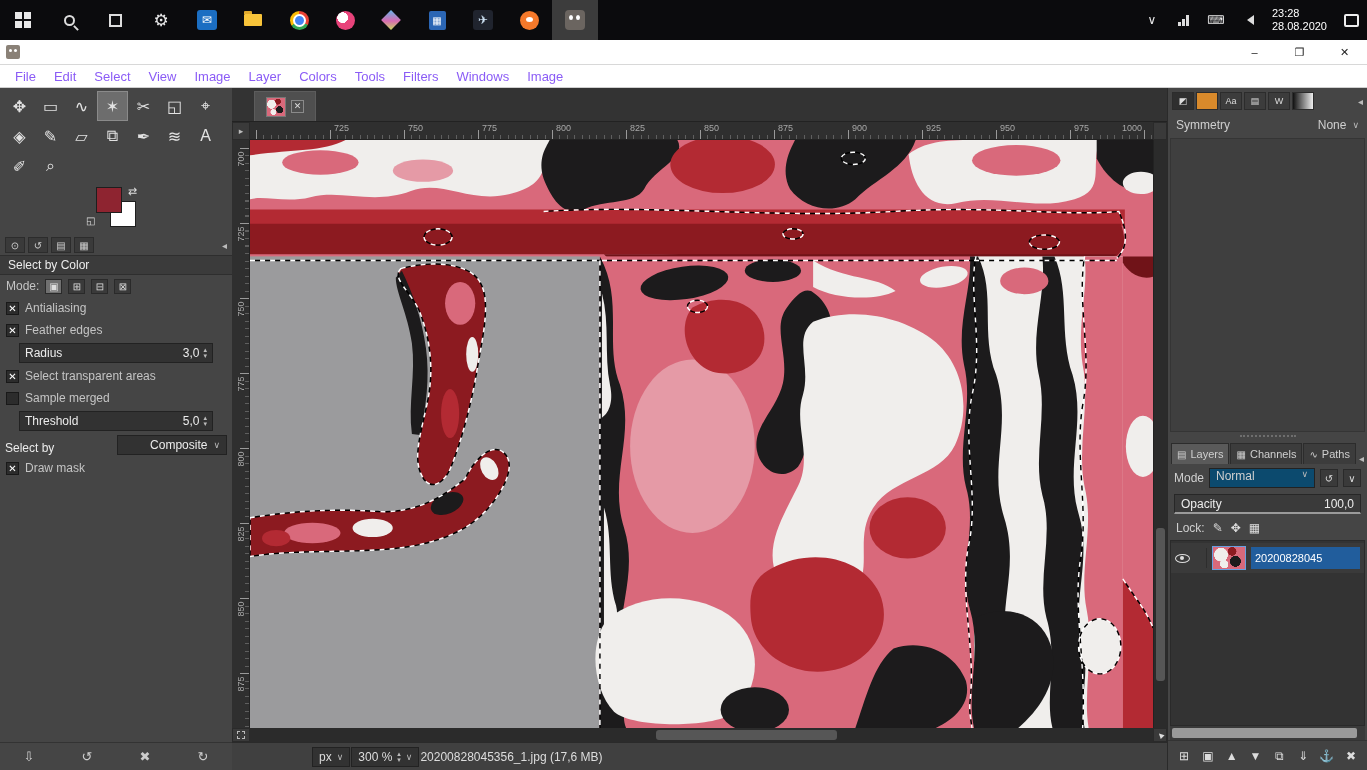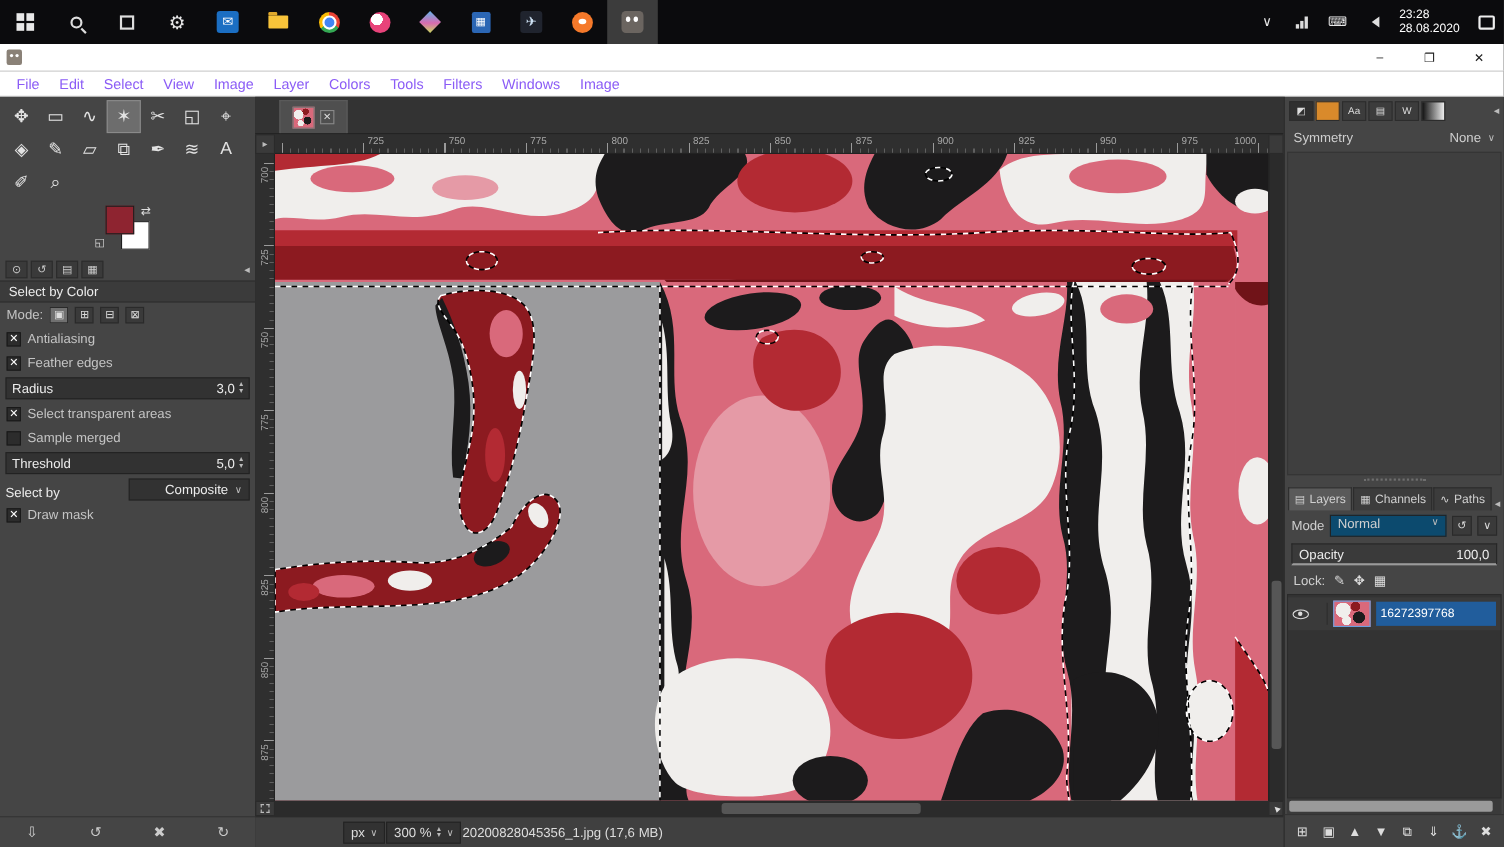--- a/index.html
+++ b/index.html
@@ -63,21 +63,21 @@
   .dock-strip { height:20px; display:flex; align-items:center; gap:3px; padding:0 5px; }
   .dock-mini { width:20px; height:16px; background:#3a3a3a; border:1px solid #2c2c2c; display:flex; align-items:center; justify-content:center; font-size:10px; color:#ccc; }
   .dock-arrow { margin-left:auto; font-size:10px; color:#bbb; }
   .opts-title { height:20px; background:#3b3b3b; display:flex; align-items:center; padding:0 8px; color:#ececec; border-top:1px solid #2e2e2e; border-bottom:1px solid #2e2e2e; }
   .opt-row { min-height:22px; display:flex; align-items:center; padding:0 6px; gap:6px; }
   .opt-label { color:#c4c4c4; }
   .mode-btn { width:17px; height:15px; background:#3a3a3a; border:1px solid #2a2a2a; color:#ddd; font-size:10px; display:flex; align-items:center; justify-content:center; }
   .mode-btn.active { background:#707070; }
   .checkbox { width:13px; height:13px; background:#2c2c2c; border:1px solid #191919; color:#fff; font-size:10px; line-height:11px; text-align:center; flex:0 0 auto; }
   .checkbox.checked::after { content:"✕"; }
-  .spin-row { margin:2px 5px; height:20px; background:#323232; border:1px solid #222; display:flex; align-items:center; padding:0 5px; color:#ececec; gap:4px; }
+  .spin-row { margin:2px 19px; height:20px; background:#323232; border:1px solid #222; display:flex; align-items:center; padding:0 5px; color:#ececec; gap:4px; }
   .spin-row .lbl { flex:1; }
   .spin-arrows { display:flex; flex-direction:column; line-height:6px; font-size:7px; color:#bbb; }
   .selectby-row { margin:2px 5px; height:20px; display:flex; align-items:flex-end; color:#ececec; gap:4px; }
   .selectby-dd { margin-left:auto; background:#323232; border:1px solid #222; height:20px; display:flex; align-items:center; gap:6px; padding:0 6px; min-width:110px; justify-content:flex-end; }
   .lp-bottom { margin-top:auto; height:28px; border-top:1px solid #333; display:flex; align-items:center; }
   .lp-bottom .dock-mini { flex:1; height:22px; margin:0 6px; background:transparent; border:none; font-size:13px; }
 
   
   .center { flex:1 1 auto; display:flex; flex-direction:column; min-width:0; background:#2e2e2e; }
   .tabstrip { height:34px; background:#333333; display:flex; align-items:flex-end; padding-left:22px; border-bottom:1px solid #222; }
@@ -584,21 +584,21 @@
       <span>Lock:</span>
       <span class="ic">✎</span>
       <span class="ic">✥</span>
       <span class="ic">▦</span>
     </div>
     <div class="layer-list">
       <div class="layer-row">
         <span class="eye-ic"></span>
         <span class="link-cell"></span>
         <span class="layer-thumb camo-thumb"></span>
-        <span class="layer-name">16272397768</span>
+        <span class="layer-name">20200828045</span>
       </div>
     </div>
     <div class="llist-scroll">
         <i></i>
       </div>
     <div class="layer-buttons">
       <span class="sq-btn">⊞</span>
       <span class="sq-btn">▣</span>
       <span class="sq-btn">▲</span>
       <span class="sq-btn">▼</span>

